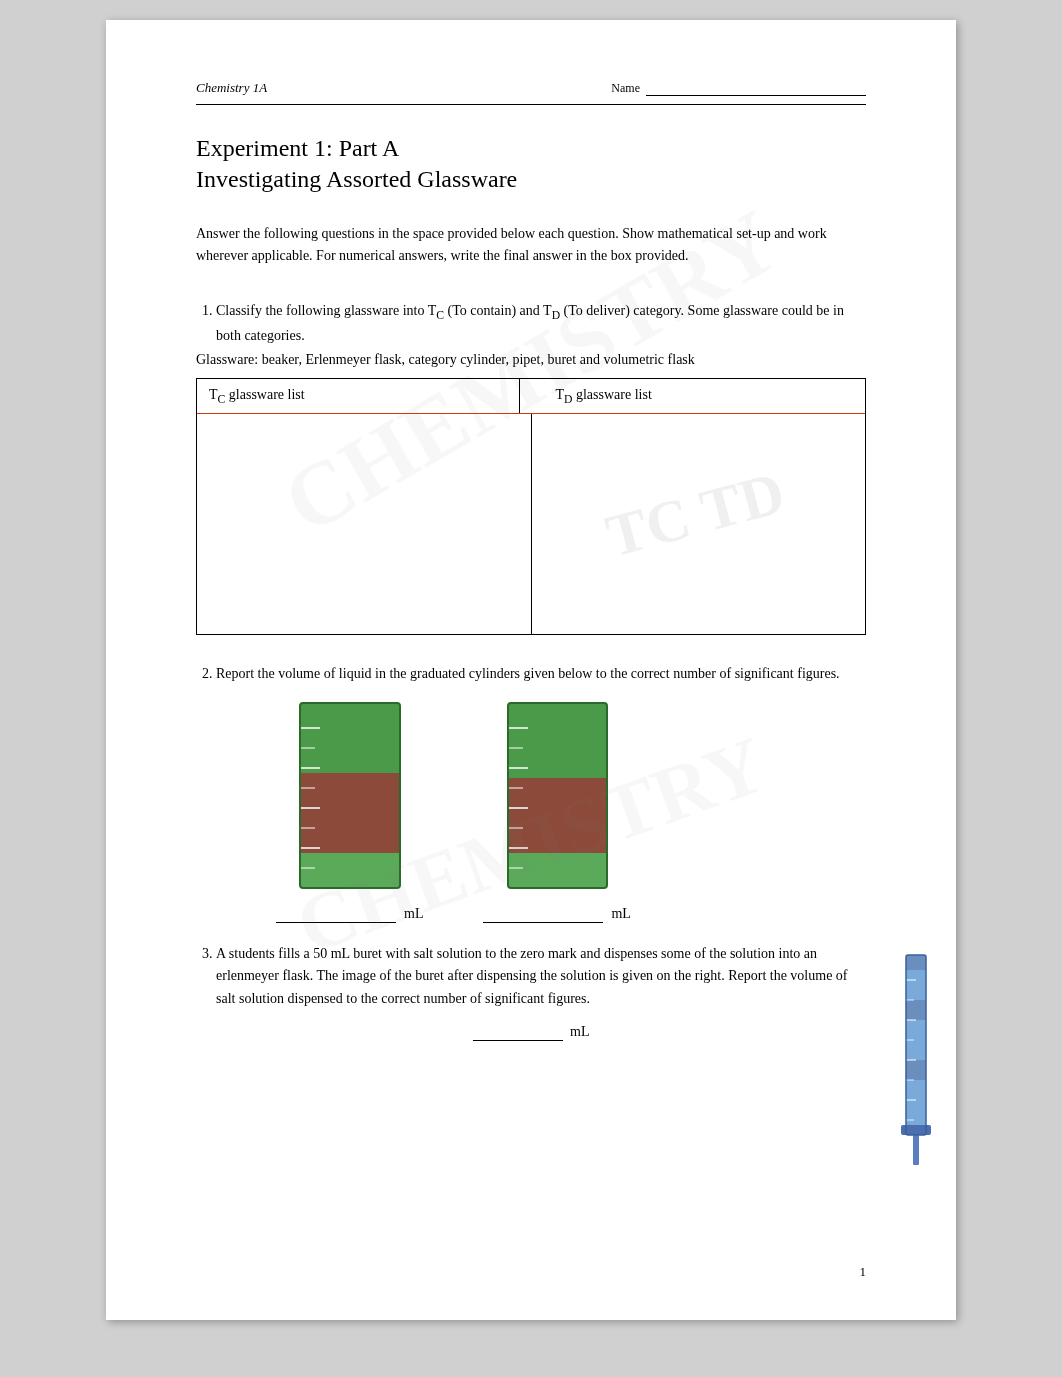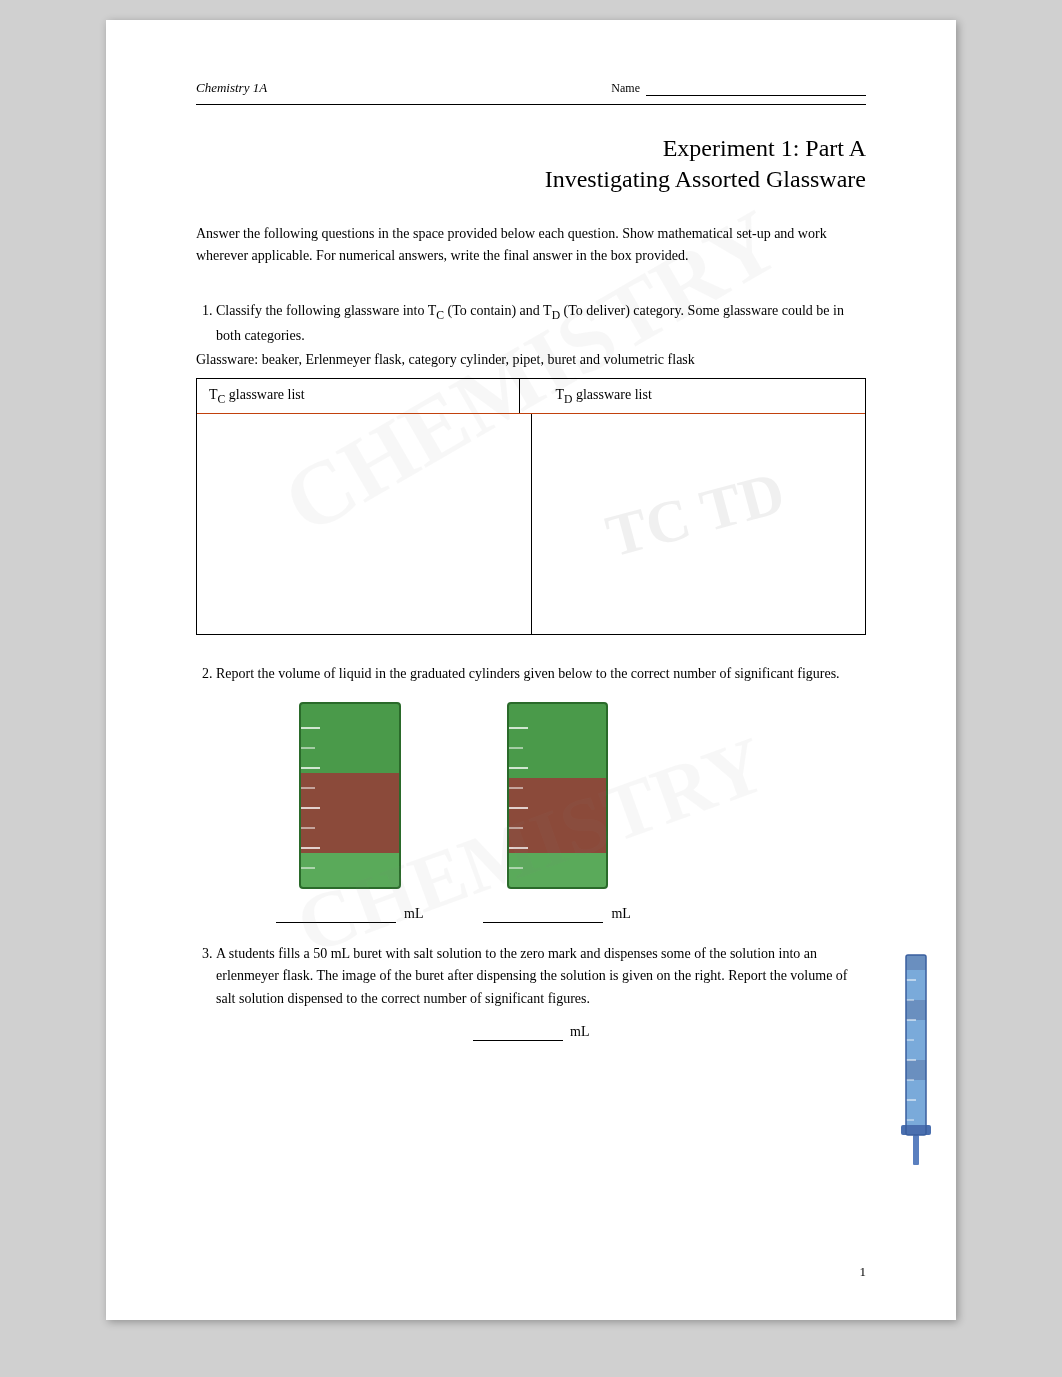--- a/index.html
+++ b/index.html
@@ -51,21 +51,21 @@
       border-bottom: 1px solid #000;
     }
 
     .header-divider {
       border: none;
       border-top: 1px solid #000;
       margin-bottom: 30px;
     }
 
     .title-section {
-      text-align: right;
+      text-align: left;
       margin-bottom: 30px;
     }
 
     .title-section h1 {
       font-size: 24px;
       font-weight: normal;
       margin-bottom: 4px;
     }
 
     .instructions {

